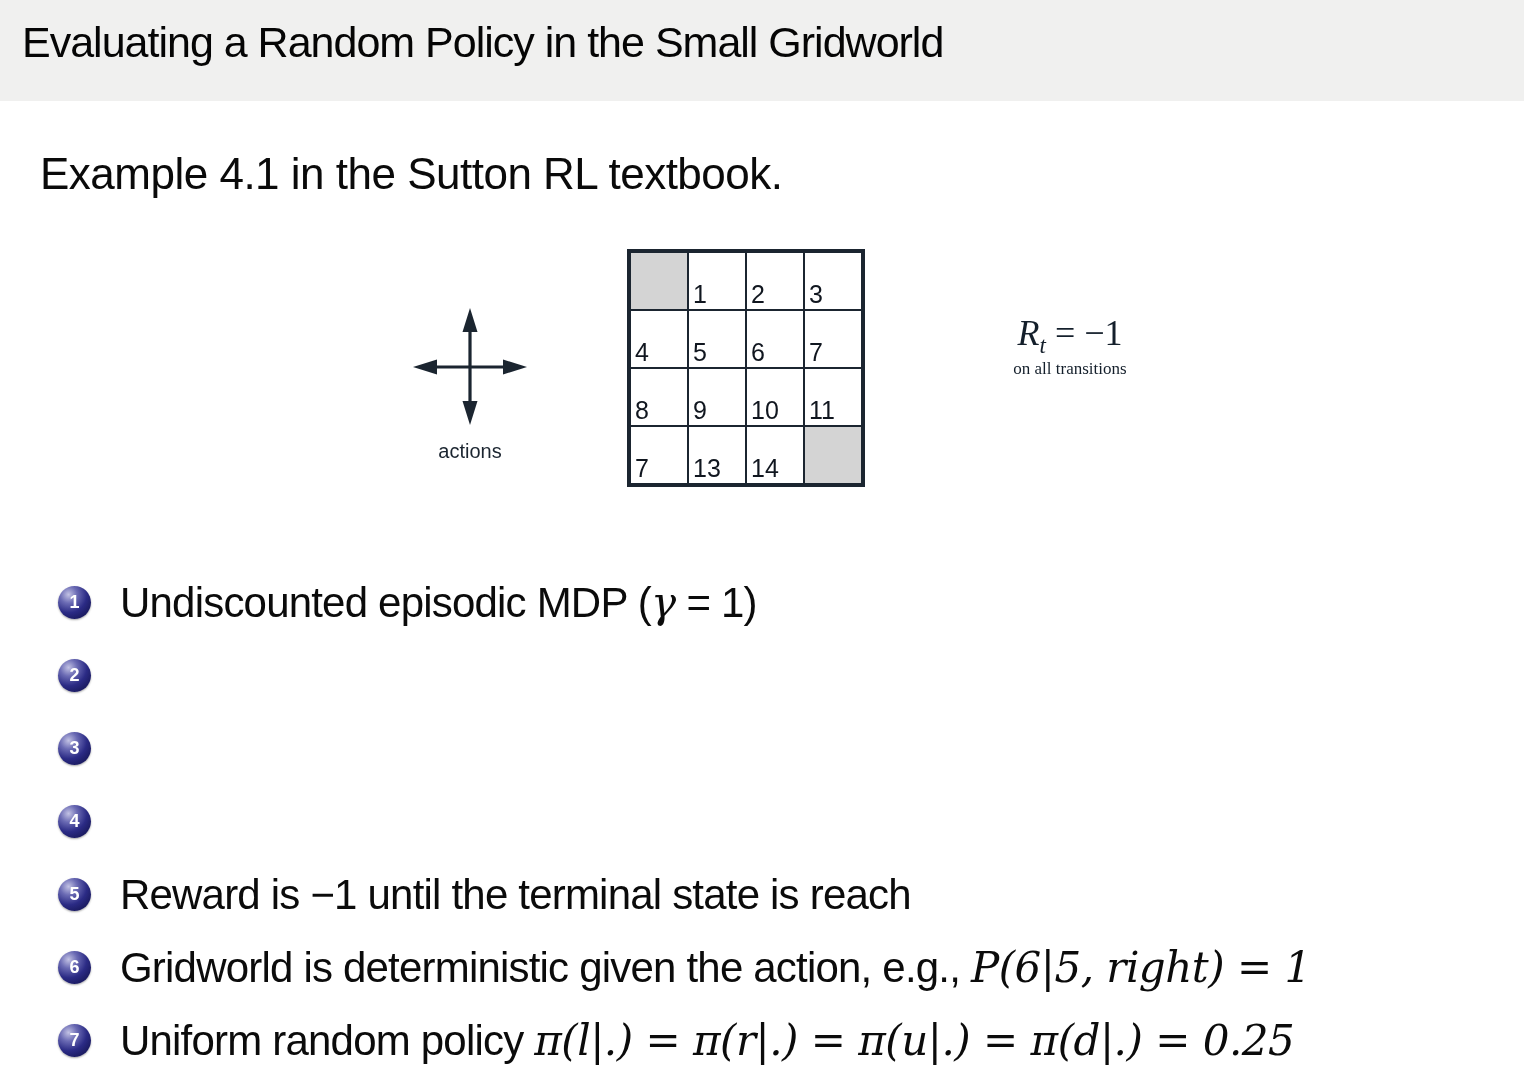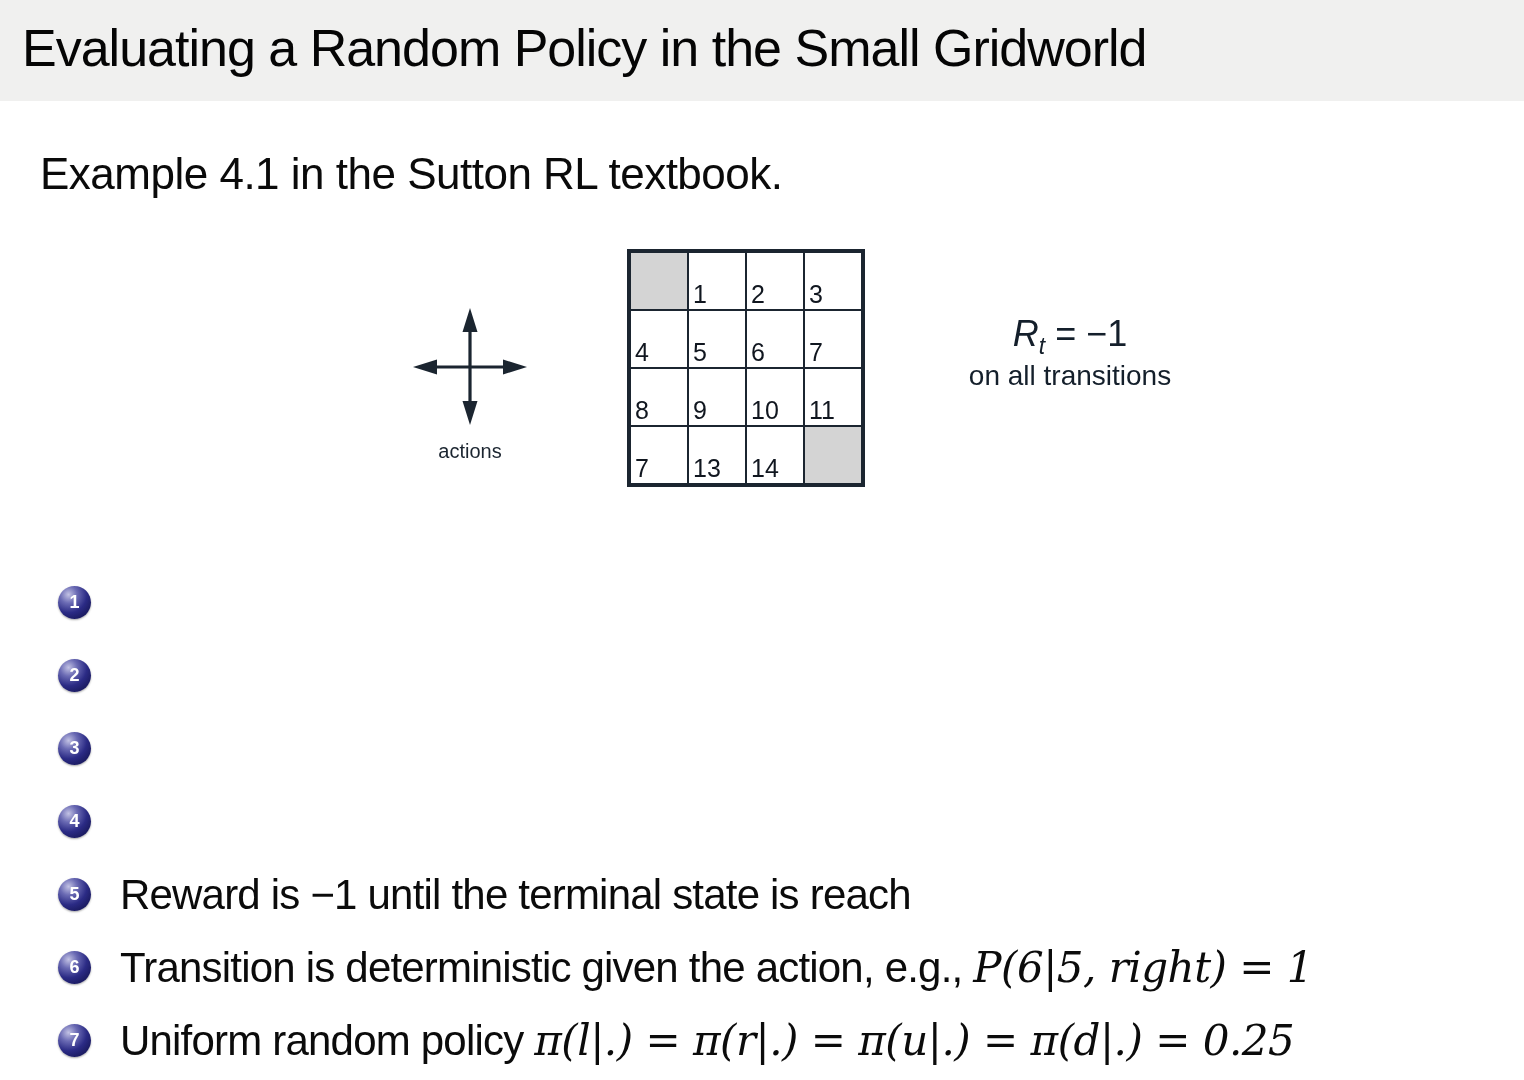--- a/index.html
+++ b/index.html
@@ -16,21 +16,21 @@
     color:#0c0c0c;
     overflow:hidden;
   }
   
   .titlebar{
     position:absolute;top:0;left:0;width:100%;height:101px;
     background:var(--band);
   }
   .titlebar h1{
     margin:0;padding:18px 0 0 22px;
-    font-size:52px;font-weight:normal;letter-spacing:-1px;
+    font-size:43px;font-weight:normal;letter-spacing:-1px;
     color:#050505;white-space:nowrap;
   }
   .subtitle{
     position:absolute;left:25px;top:134px;margin:15px;
     font-size:44px;letter-spacing:-0.5px;color:#0a0a0a;white-space:nowrap;
   }
   
   .cross{position:absolute;left:405px;top:300px;}
   .actions-label{
     position:absolute;left:405px;top:440px;width:130px;
@@ -51,26 +51,26 @@
     display:flex;align-items:flex-end;
     font-size:25px;line-height:1;color:#10161f;
     padding:0 0 2px 4px;
   }
   .gcell.shaded{background:var(--shaded);}
   .reward{
     position:absolute;left:905px;top:314px;width:330px;
     text-align:center;color:#141f2b;
   }
   .reward-formula{
-    font-family:Liberation Sans, sans-serif;font-size:36px;line-height:1.1;
+    font-family:Liberation Serif, serif;font-size:36px;line-height:1.1;
   }
   .reward-formula .mvar{font-style:italic;}
   .reward-formula sub{font-style:italic;font-size:23px;}
   .reward-formula .mrest{font-style:normal;}
-  .reward-caption{font-size:28px;margin-top:1px;font-family:Liberation Sans, sans-serif;}
+  .reward-caption{font-size:17px;margin-top:1px;font-family:Liberation Serif, serif;}
   
   .points{
     position:absolute;left:58px;top:566px;width:1460px;
     margin:0;padding:0;list-style:none;
   }
   .point{height:73px;display:flex;align-items:center;}
   .badge{
     flex:0 0 33px;width:33px;height:33px;border-radius:50%;
     background:radial-gradient(circle at 32% 26%, #c2c2e4 0%, #6b6bb4 26%, #2b2b85 55%, #13134f 90%);
     color:#ffffff;font-size:18px;font-weight:bold;
@@ -158,37 +158,38 @@
 
     <div class="reward">
       <div class="reward-formula"><span class="mvar">R</span><sub>t</sub><span class="mrest"> = −1</span></div>
       <div class="reward-caption">on all transitions</div>
     </div>
   </div>
 
   <ol class="points">
       <li class="point">
         <span class="badge">1</span>
+        <span class="ptext"><span>Undiscounted episodic MDP (</span><span class="math">γ</span><span> = 1)</span></span>
       </li>
       <li class="point">
         <span class="badge">2</span>
       </li>
       <li class="point">
         <span class="badge">3</span>
       </li>
       <li class="point">
         <span class="badge">4</span>
       </li>
       <li class="point">
         <span class="badge">5</span>
         <span class="ptext"><span>Reward is −1 until the terminal state is reach</span></span>
       </li>
       <li class="point">
         <span class="badge">6</span>
-        <span class="ptext"><span>Transition is deterministic given the action, e.g., </span><span class="math">P(6|5, right) = 1</span></span>
+        <span class="ptext"><span>Gridworld is deterministic given the action, e.g., </span><span class="math">P(6|5, right) = 1</span></span>
       </li>
       <li class="point">
         <span class="badge">7</span>
         <span class="ptext"><span>Uniform random policy </span><span class="math">π(l|.) = π(r|.) = π(u|.) = π(d|.) = 0.25</span></span>
       </li>
     </ol>
 
 </div>
 
 </body></html>

